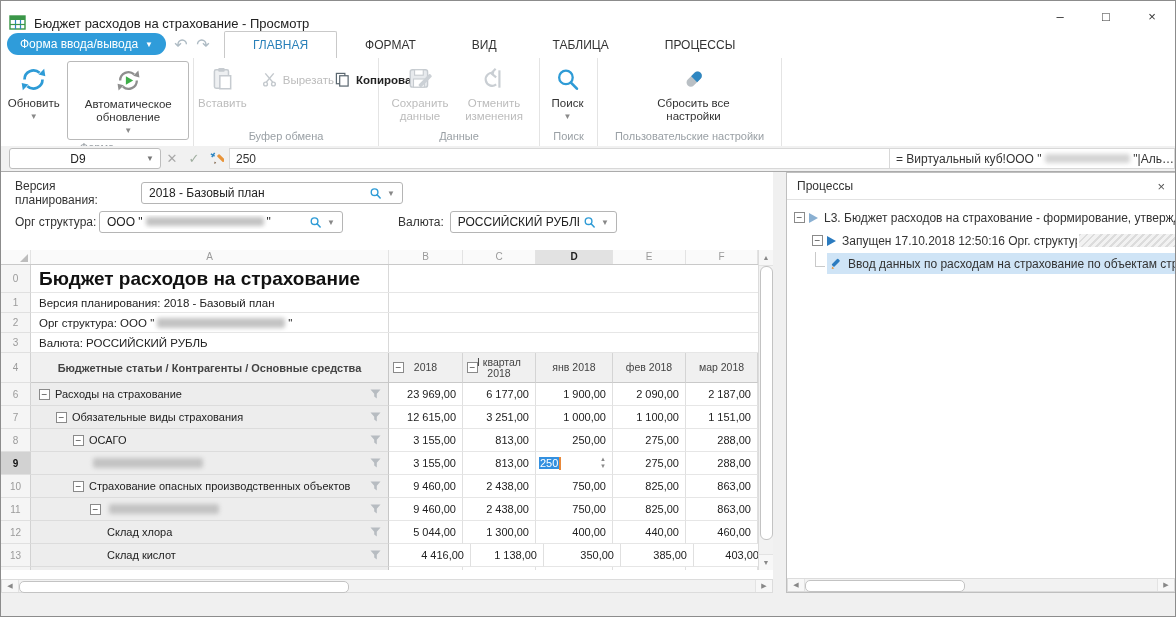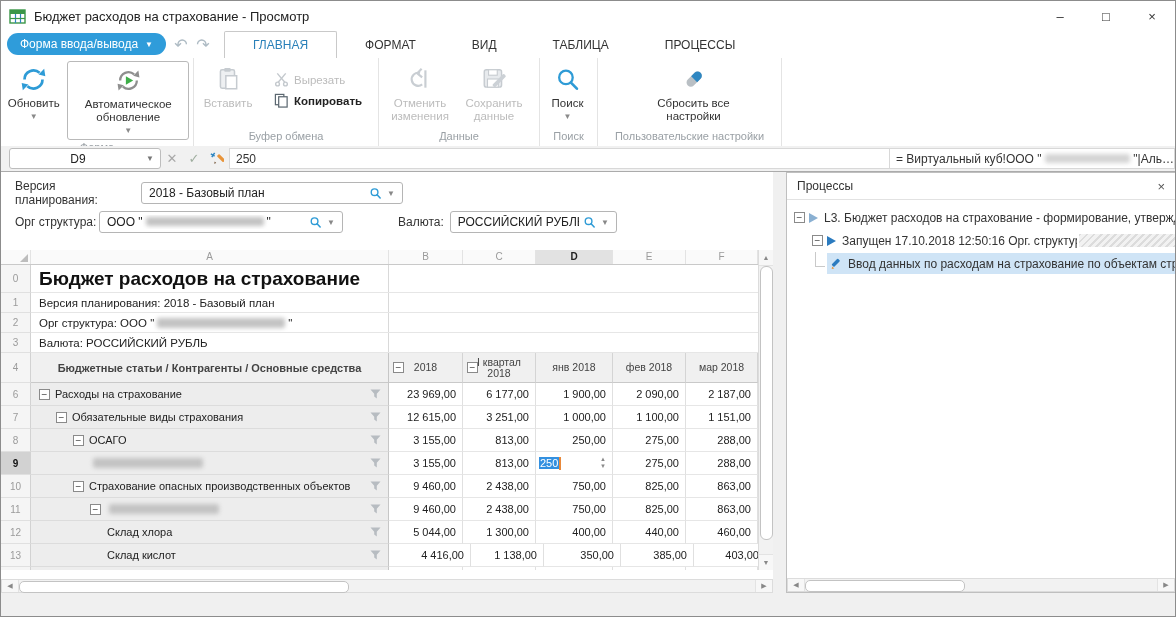--- a/index.html
+++ b/index.html
@@ -1,19 +1,19 @@
 <!DOCTYPE html>
 <html><head>
 <meta charset="utf-8">
 <style>
   html,body{margin:0;padding:0;background:#e9e9e9;font-family:"Liberation Sans",sans-serif;}
   .window{position:relative;width:1176px;height:617px;box-sizing:border-box;border:1px solid #8c8c8c;background:#f0f0f0;overflow:hidden;}
 
   
-  .titlebar{position:absolute;top:0;left:0;right:0;height:30px;background:#fff;display:flex;align-items:center;padding-left:8px;}
+  .titlebar{position:absolute;top:0;left:0;right:0;height:30px;background:#fff;display:flex;align-items:flex-end;padding-left:8px;}
   .appicon{width:17px;height:17px;margin-right:8px;flex:0 0 auto;}
   .titletext{font-size:13px;color:#222;}
   .wincontrols{margin-left:auto;display:flex;height:30px;}
   .winbtn{width:46px;height:30px;display:flex;align-items:center;justify-content:center;font-size:13px;color:#333;}
 
   
   .menubar{position:absolute;top:30px;left:0;right:0;height:27px;background:#fff;border-bottom:3px solid #ec4899;display:flex;align-items:stretch;}
   .formio{margin:2px 4px 3px 6px;background:#2f9cda;color:#fff;border:none;border-radius:12px;padding:0 13px;font-size:12px;font-family:inherit;display:flex;align-items:center;cursor:default;}
   .formio .fcaret{margin-left:7px;font-size:8px;}
   .histbtn{width:22px;display:flex;align-items:center;justify-content:center;color:#aebbc4;font-size:16px;}
@@ -25,21 +25,21 @@
   .ribbon{position:absolute;top:57px;left:0;right:0;height:88px;background:#fff;border-bottom:1px solid #d5d5d5;display:flex;}
   .rgroup{display:flex;flex-direction:column;border-right:1px solid #e4e4e4;flex:0 0 auto;}
   .rcontent{flex:1;display:flex;align-items:flex-start;padding:3px 4px 0 4px;}
   .rglabel{height:17px;text-align:center;font-size:11px;color:#9aa0a5;line-height:15px;}
   .rbtn{display:flex;flex-direction:column;align-items:center;padding-top:3px;}
   .ric{height:30px;display:flex;align-items:center;justify-content:center;}
   .rlbl{font-size:11.5px;color:#333;text-align:center;line-height:13px;margin-top:3px;}
   .rbtn.disabled .rlbl{color:#bcbcbc;}
   .rcaret{font-size:8px;color:#8a8a8a;margin-top:2px;}
   .rbtn.boxed{border:1px solid #b9b9b9;border-radius:3px;margin-left:5px;padding:3px 6px 4px 6px;width:116px;}
-  .smallcol{display:flex;flex-direction:column;margin-left:14px;margin-top:8px;}
+  .smallcol{display:flex;flex-direction:row;margin-left:14px;margin-top:8px;}
   .smallbtn{display:flex;align-items:center;height:21px;font-size:11.5px;color:#222;}
   .smallbtn .sic{width:18px;display:flex;justify-content:center;margin-right:4px;}
   .smallbtn.disabled{color:#bcbcbc;}
   .smallbtn.strong{font-weight:bold;}
 
   
   .formulabar{position:absolute;top:145px;left:0;right:0;height:25px;background:#f1f1f1;border-bottom:1px solid #cfcfcf;display:flex;align-items:center;}
   .cellref{margin-left:8px;width:150px;height:19px;background:#fff;border:1px solid #bdbdbd;border-radius:3px;display:flex;align-items:center;}
   .cellref .cr{flex:1;text-align:center;font-size:12px;color:#222;}
   .cellref .crcaret{font-size:8px;color:#777;padding-right:6px;}
@@ -240,37 +240,37 @@
         </div>
       </div>
       <div class="rglabel">Буфер обмена</div>
     </div>
 
     <div class="rgroup" style="width:160px">
       <div class="rcontent">
         <div class="rbtn disabled" style="width:74px">
           <span class="ric">
             <svg width="26" height="26" viewBox="0 0 24 24">
-                <line x1="17" y1="4" x2="17" y2="20" stroke="#c9ced3" stroke-width="2"></line>
-                <path d="M14 17a6 6 0 1 1-2-10.5" fill="none" stroke="#c9ced3" stroke-width="2"></path>
-                <polyline points="13.5,2.5 9.5,6.8 14,10.5" fill="none" stroke="#c9ced3" stroke-width="2"></polyline>
-              </svg>
-          </span>
-          <span class="rlbl">Отменить изменения</span>
-        </div>
-        <div class="rbtn disabled" style="width:74px">
-          <span class="ric">
-            <svg width="26" height="26" viewBox="0 0 24 24">
                 <rect x="3" y="3.5" width="16" height="16" rx="2" fill="#e7eaed" stroke="#c6cbd0" stroke-width="1.3"></rect>
                 <rect x="7" y="3.5" width="8" height="5" fill="#fff" stroke="#c6cbd0"></rect>
                 <rect x="6" y="12" width="10" height="7.5" fill="#fff" stroke="#c6cbd0"></rect>
                 <rect x="15.5" y="6" width="3.4" height="15" rx="1" transform="rotate(45 17 13)" fill="#ccd1d6"></rect>
               </svg>
           </span>
           <span class="rlbl">Сохранить данные</span>
+        </div>
+        <div class="rbtn disabled" style="width:74px">
+          <span class="ric">
+            <svg width="26" height="26" viewBox="0 0 24 24">
+                <line x1="17" y1="4" x2="17" y2="20" stroke="#c9ced3" stroke-width="2"></line>
+                <path d="M14 17a6 6 0 1 1-2-10.5" fill="none" stroke="#c9ced3" stroke-width="2"></path>
+                <polyline points="13.5,2.5 9.5,6.8 14,10.5" fill="none" stroke="#c9ced3" stroke-width="2"></polyline>
+              </svg>
+          </span>
+          <span class="rlbl">Отменить изменения</span>
         </div>
       </div>
       <div class="rglabel">Данные</div>
     </div>
 
     <div class="rgroup" style="width:57px">
       <div class="rcontent">
         <div class="rbtn" style="width:47px">
           <span class="ric">
             <svg width="25" height="25" viewBox="0 0 24 24">

